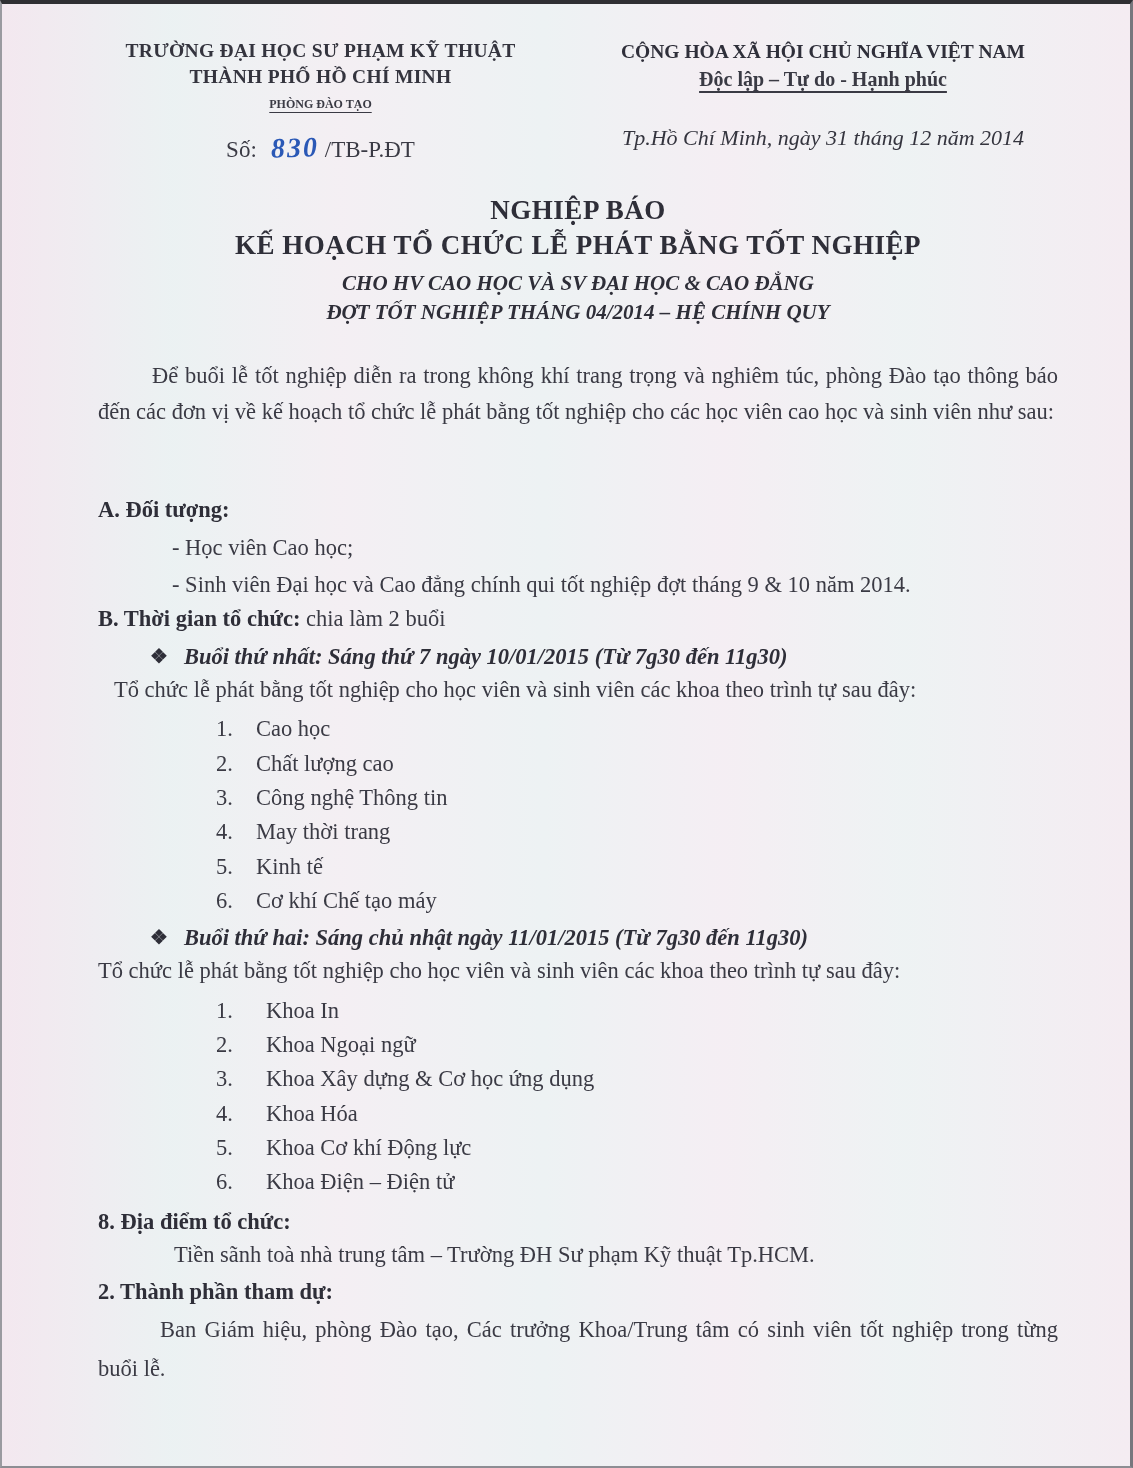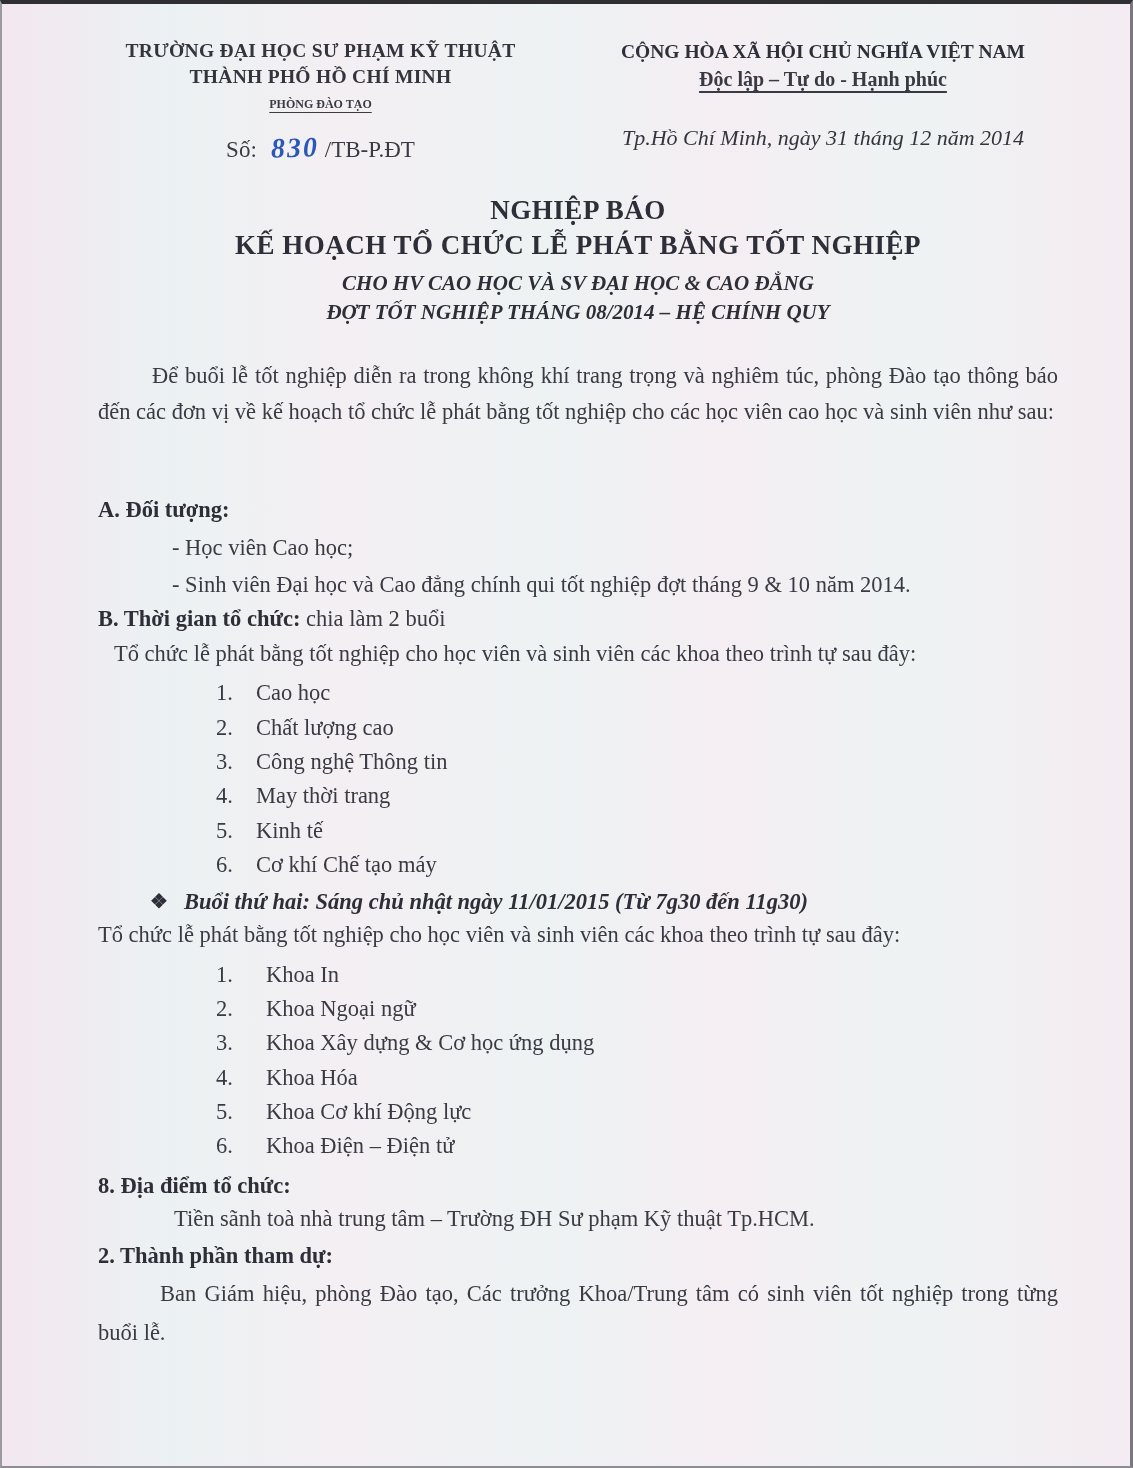--- a/index.html
+++ b/index.html
@@ -220,38 +220,41 @@
         <span class="motto">Độc lập – Tự do - Hạnh phúc</span>
       </div>
       <div class="dateline">Tp.Hồ Chí Minh, ngày 31  tháng 12 năm 2014</div>
     </div>
   </div>
 
   <div class="title-block">
     <div class="title-main">NGHIỆP BÁO</div>
     <div class="title-main">KẾ HOẠCH TỔ CHỨC LỄ PHÁT BẰNG TỐT NGHIỆP</div>
     <div class="title-sub first">CHO HV CAO HỌC VÀ SV ĐẠI HỌC &amp; CAO ĐẲNG</div>
-    <div class="title-sub">ĐỢT TỐT NGHIỆP THÁNG 08/2014 – HỆ CHÍNH QUY</div>
+    <div class="title-sub">ĐỢT TỐT NGHIỆP THÁNG 04/2014 – HỆ CHÍNH QUY</div>
   </div>
 
   <p class="intro">Để buổi lễ tốt nghiệp diễn ra trong không khí trang trọng và nghiêm túc, phòng Đào tạo thông báo đến các đơn vị về kế hoạch tổ chức lễ phát bằng tốt nghiệp cho các học viên cao học và sinh viên như sau:</p>
 
   <div class="section-a">
     <div class="sec-heading">A. Đối tượng:</div>
     <div class="dash-item">- Học viên Cao học;</div>
     <div class="dash-item">- Sinh viên Đại học và Cao đẳng chính qui tốt nghiệp đợt tháng 9 &amp; 10 năm 2014.</div>
   </div>
 
   <div class="section-b">
     <div class="sec-heading">
       <span>B. Thời gian tổ chức:</span>
       <span class="normal">chia làm 2 buổi</span>
     </div>
 
     <div>
+      <div class="session-heading">
+        <span class="bullet-glyph">❖</span><span>Buổi thứ nhất: Sáng thứ 7 ngày 10/01/2015 (Từ 7g30 đến 11g30)</span>
+      </div>
       <div class="session-intro indented">Tổ chức lễ phát bằng tốt nghiệp cho học viên và sinh viên các khoa theo trình tự sau đây:</div>
       <div class="num-list list1">
         <div class="num-row">
           <span class="num-cell">1.</span>
           <span>Cao học</span>
         </div>
         <div class="num-row">
           <span class="num-cell">2.</span>
           <span>Chất lượng cao</span>
         </div>

